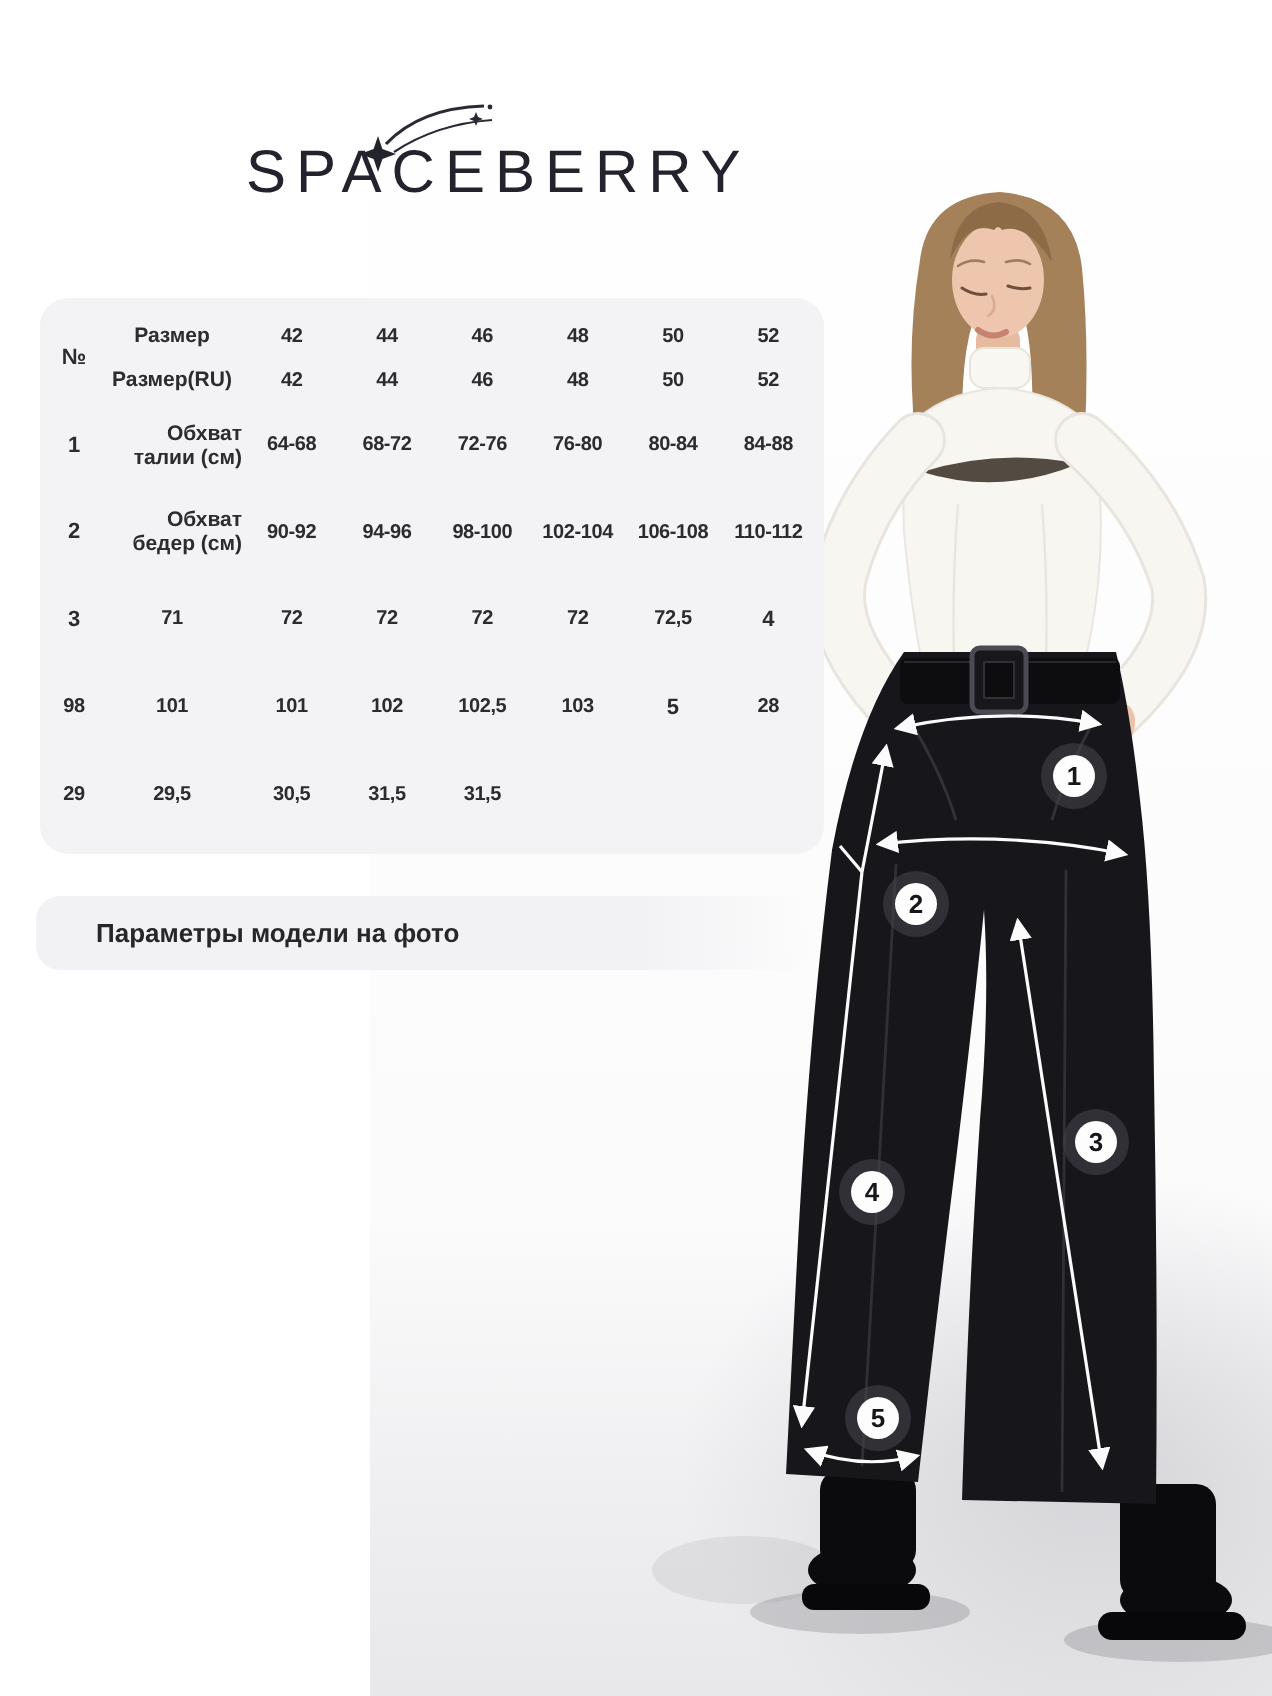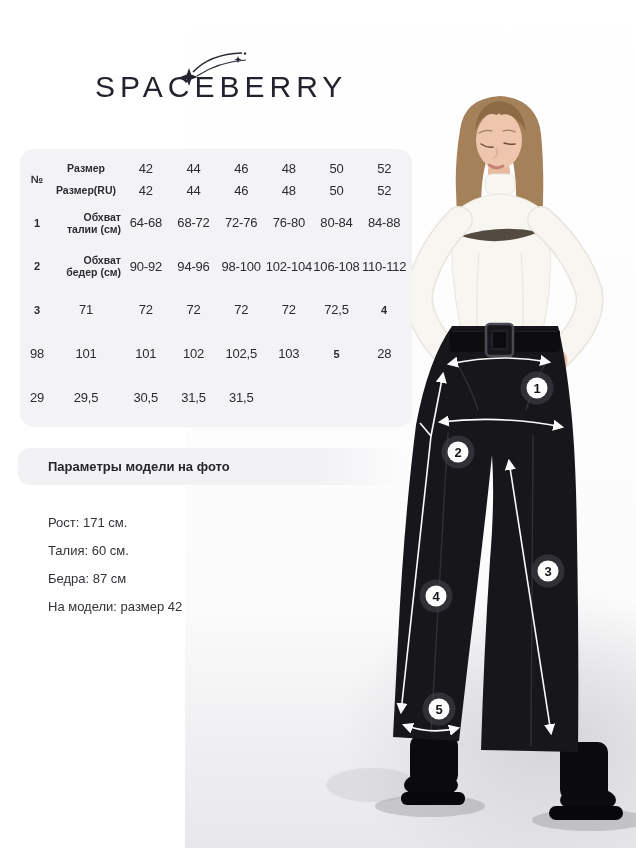--- a/index.html
+++ b/index.html
@@ -1,32 +1,32 @@
 <!DOCTYPE html>
 <html><head>
 <meta charset="utf-8">
 <style>
   html,body{margin:0;padding:0;background:#ffffff;}
   .page{position:relative;width:636px;height:848px;background:#ffffff;overflow:hidden;
         font-family:"Liberation Sans",sans-serif;color:#2b2b30;}
   .photo-svg{position:absolute;left:0;top:0;z-index:1;}
   
   .logo{position:absolute;left:95px;top:70px;width:250px;z-index:2;text-align:center;}
-  .logo-text{font-size:30px;letter-spacing:5px;color:#23232e;font-weight:400;white-space:nowrap;}
+  .logo-text{font-size:30px;letter-spacing:5px;color:#23232e;font-weight:400;white-space:nowrap;margin-left:28px;}
   .logo-star{position:absolute;left:178px;top:48px;width:80px;height:40px;z-index:3;}
   
   .size-table{position:absolute;left:20px;top:149px;width:392px;height:278px;z-index:2;
       background:#f3f3f6;border-radius:14px;box-sizing:border-box;padding:8px 4px;
       display:grid;grid-template-columns:26px 72px repeat(6,1fr);
       grid-template-rows:22px 22px repeat(5,1fr);}
   .cell{display:flex;align-items:center;justify-content:center;text-align:right;}
   .cell-corner{grid-row:1/3;grid-column:1;font-weight:700;font-size:11px;}
   .cell-num{font-weight:700;font-size:11px;}
   .cell-label{font-weight:700;font-size:10.5px;line-height:12px;padding:0 1px;}
-  .cell-value{font-weight:400;font-size:13px;letter-spacing:-0.2px;}
+  .cell-value{font-weight:700;font-size:10px;letter-spacing:-0.2px;}
   
   .params-strip{position:absolute;left:18px;top:448px;width:388px;height:37px;z-index:2;
       background:linear-gradient(90deg,#f2f2f5 0%,#f2f2f5 78%,rgba(242,242,245,0) 100%);
       border-radius:12px;display:flex;align-items:center;box-sizing:border-box;padding-left:30px;
       font-size:13px;font-weight:700;color:#26262b;}
   .params-lines{position:absolute;left:48px;top:516px;z-index:2;font-size:13px;color:#323238;}
   .params-line{height:13px;line-height:13px;margin-bottom:15px;white-space:nowrap;}
 </style>
 </head>
 <body>
@@ -227,20 +227,14 @@
     <div class="cell cell-value">29</div>
     <div class="cell cell-value">29,5</div>
     <div class="cell cell-value">30,5</div>
     <div class="cell cell-value">31,5</div>
     <div class="cell cell-value">31,5</div>
   </div>
 
   <div class="params-strip">
     <span>Параметры модели на фото</span>
   </div>
-  <div class="params-lines">
-    <div class="params-line">Рост: 171 см.</div>
-    <div class="params-line">Талия: 60 см.</div>
-    <div class="params-line">Бедра: 87 см</div>
-    <div class="params-line">На модели: размер 42</div>
-  </div>
 
 </div>
 
 </body></html>

